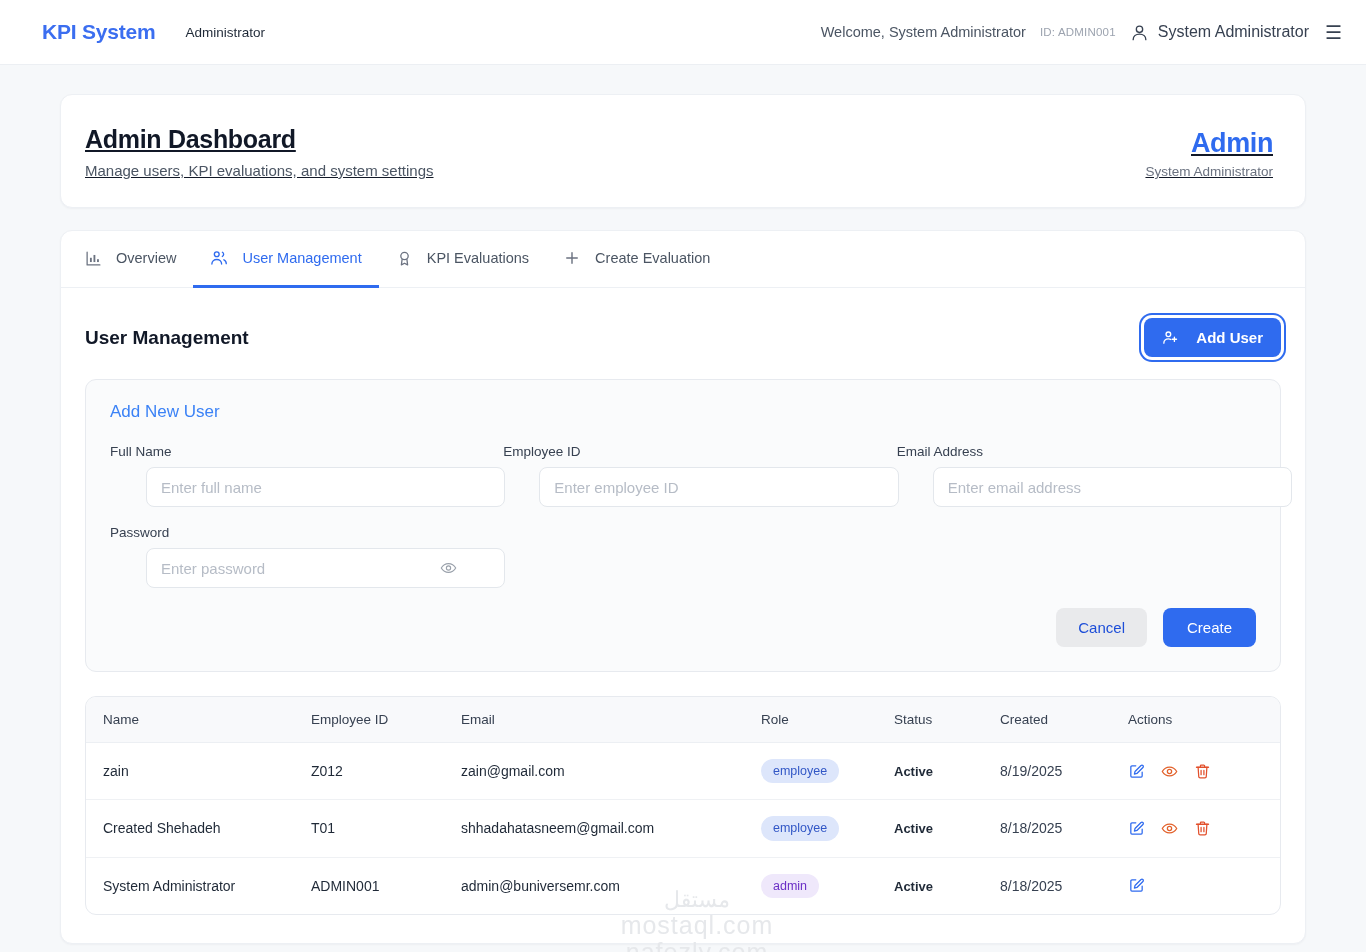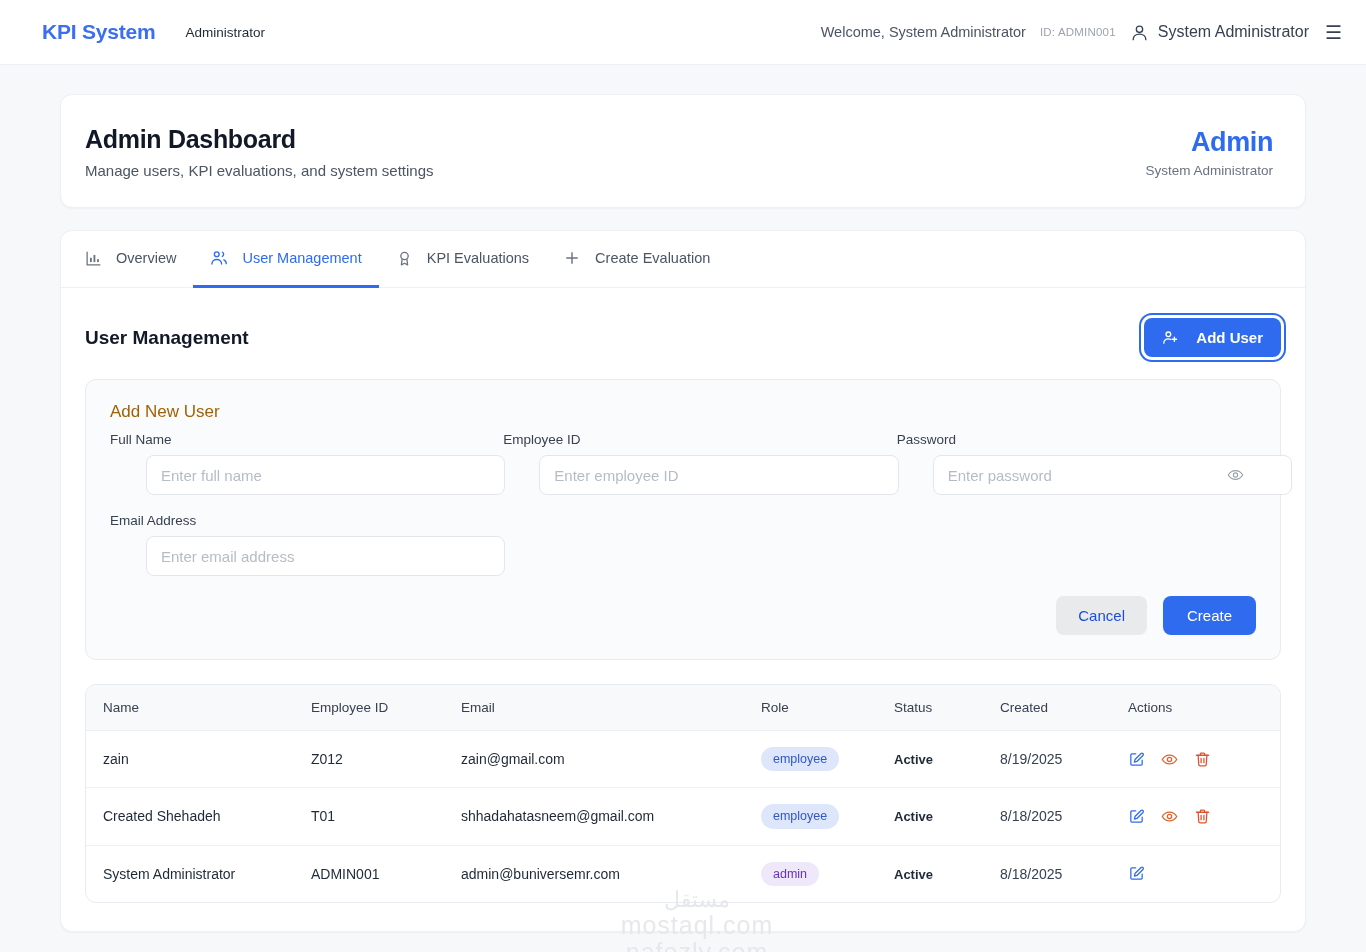--- a/index.html
+++ b/index.html
@@ -51,22 +51,23 @@
     background: #ffffff;
     border: 1px solid #edf0f4;
     border-radius: 12px;
     box-shadow: 0 1px 2px rgba(16,24,40,.04);
   }
 
   
   .header-card {
     padding: 30px 32px 28px 24px;
     display: flex;
-    align-items: center;
+    align-items: flex-end;
     margin-bottom: 22px;
+    text-decoration: underline;
   }
   .header-left { padding-left: 0; }
   .page-title { font-size: 25px; font-weight: bold; color: #111827; letter-spacing: -0.3px; }
   .page-sub { font-size: 15px; color: #4b5563; margin-top: 8px; }
   .header-right { margin-left: auto; text-align: right; }
   .role-big { font-size: 27px; font-weight: bold; color: #2f6bef; letter-spacing: -0.4px; }
   .role-small { font-size: 13.5px; color: #6b7280; margin-top: 5px; }
 
   
   .main-card { overflow: hidden; }
@@ -123,21 +124,21 @@
   }
 
   
   .panel {
     border: 1px solid #e7eaef;
     border-radius: 11px;
     background: #fafbfc;
     padding: 22px 24px 24px 24px;
     margin-bottom: 24px;
   }
-  .panel-title { font-size: 17px; color: #a16207; margin-bottom: 10px; }
+  .panel-title { font-size: 17px; color: #3b82f6; margin-bottom: 22px; }
   .form-grid {
     display: grid;
     grid-template-columns: 1fr 1fr 1fr;
     column-gap: 34px;
     row-gap: 18px;
   }
   .field-label { font-size: 13.5px; color: #374151; margin-bottom: 8px; display: block; }
   .input-wrap { position: relative; }
   .input {
     width: 100%;
@@ -356,38 +357,38 @@
           </div>
 
           <div>
             <label class="field-label">Employee ID</label>
             <div class="input-wrap">
               <input class="input" type="text" placeholder="Enter employee ID" style="">
             </div>
           </div>
 
           <div>
+            <label class="field-label">Email Address</label>
+            <div class="input-wrap">
+              <input class="input" type="text" placeholder="Enter email address" style="">
+            </div>
+          </div>
+
+          <div>
             <label class="field-label">Password</label>
             <div class="input-wrap">
               <input class="input" type="text" placeholder="Enter password" style="">
               <button class="eye-btn">
                 <span class="ico">
                   <svg width="17" height="17" viewBox="0 0 24 24" fill="none" stroke="#9aa1ab" stroke-width="1.6" stroke-linecap="round" stroke-linejoin="round">
                     <path d="M1.8 12S5.4 5.8 12 5.8 22.2 12 22.2 12 18.6 18.2 12 18.2 1.8 12 1.8 12Z"></path>
                     <circle cx="12" cy="12" r="3"></circle>
                   </svg>
                 </span>
               </button>
-            </div>
-          </div>
-
-          <div>
-            <label class="field-label">Email Address</label>
-            <div class="input-wrap">
-              <input class="input" type="text" placeholder="Enter email address" style="">
             </div>
           </div>
         </div>
 
         <div class="panel-actions">
           <button class="btn cancel-btn">Cancel</button>
           <button class="btn create-btn">Create</button>
         </div>
       </div>
 

